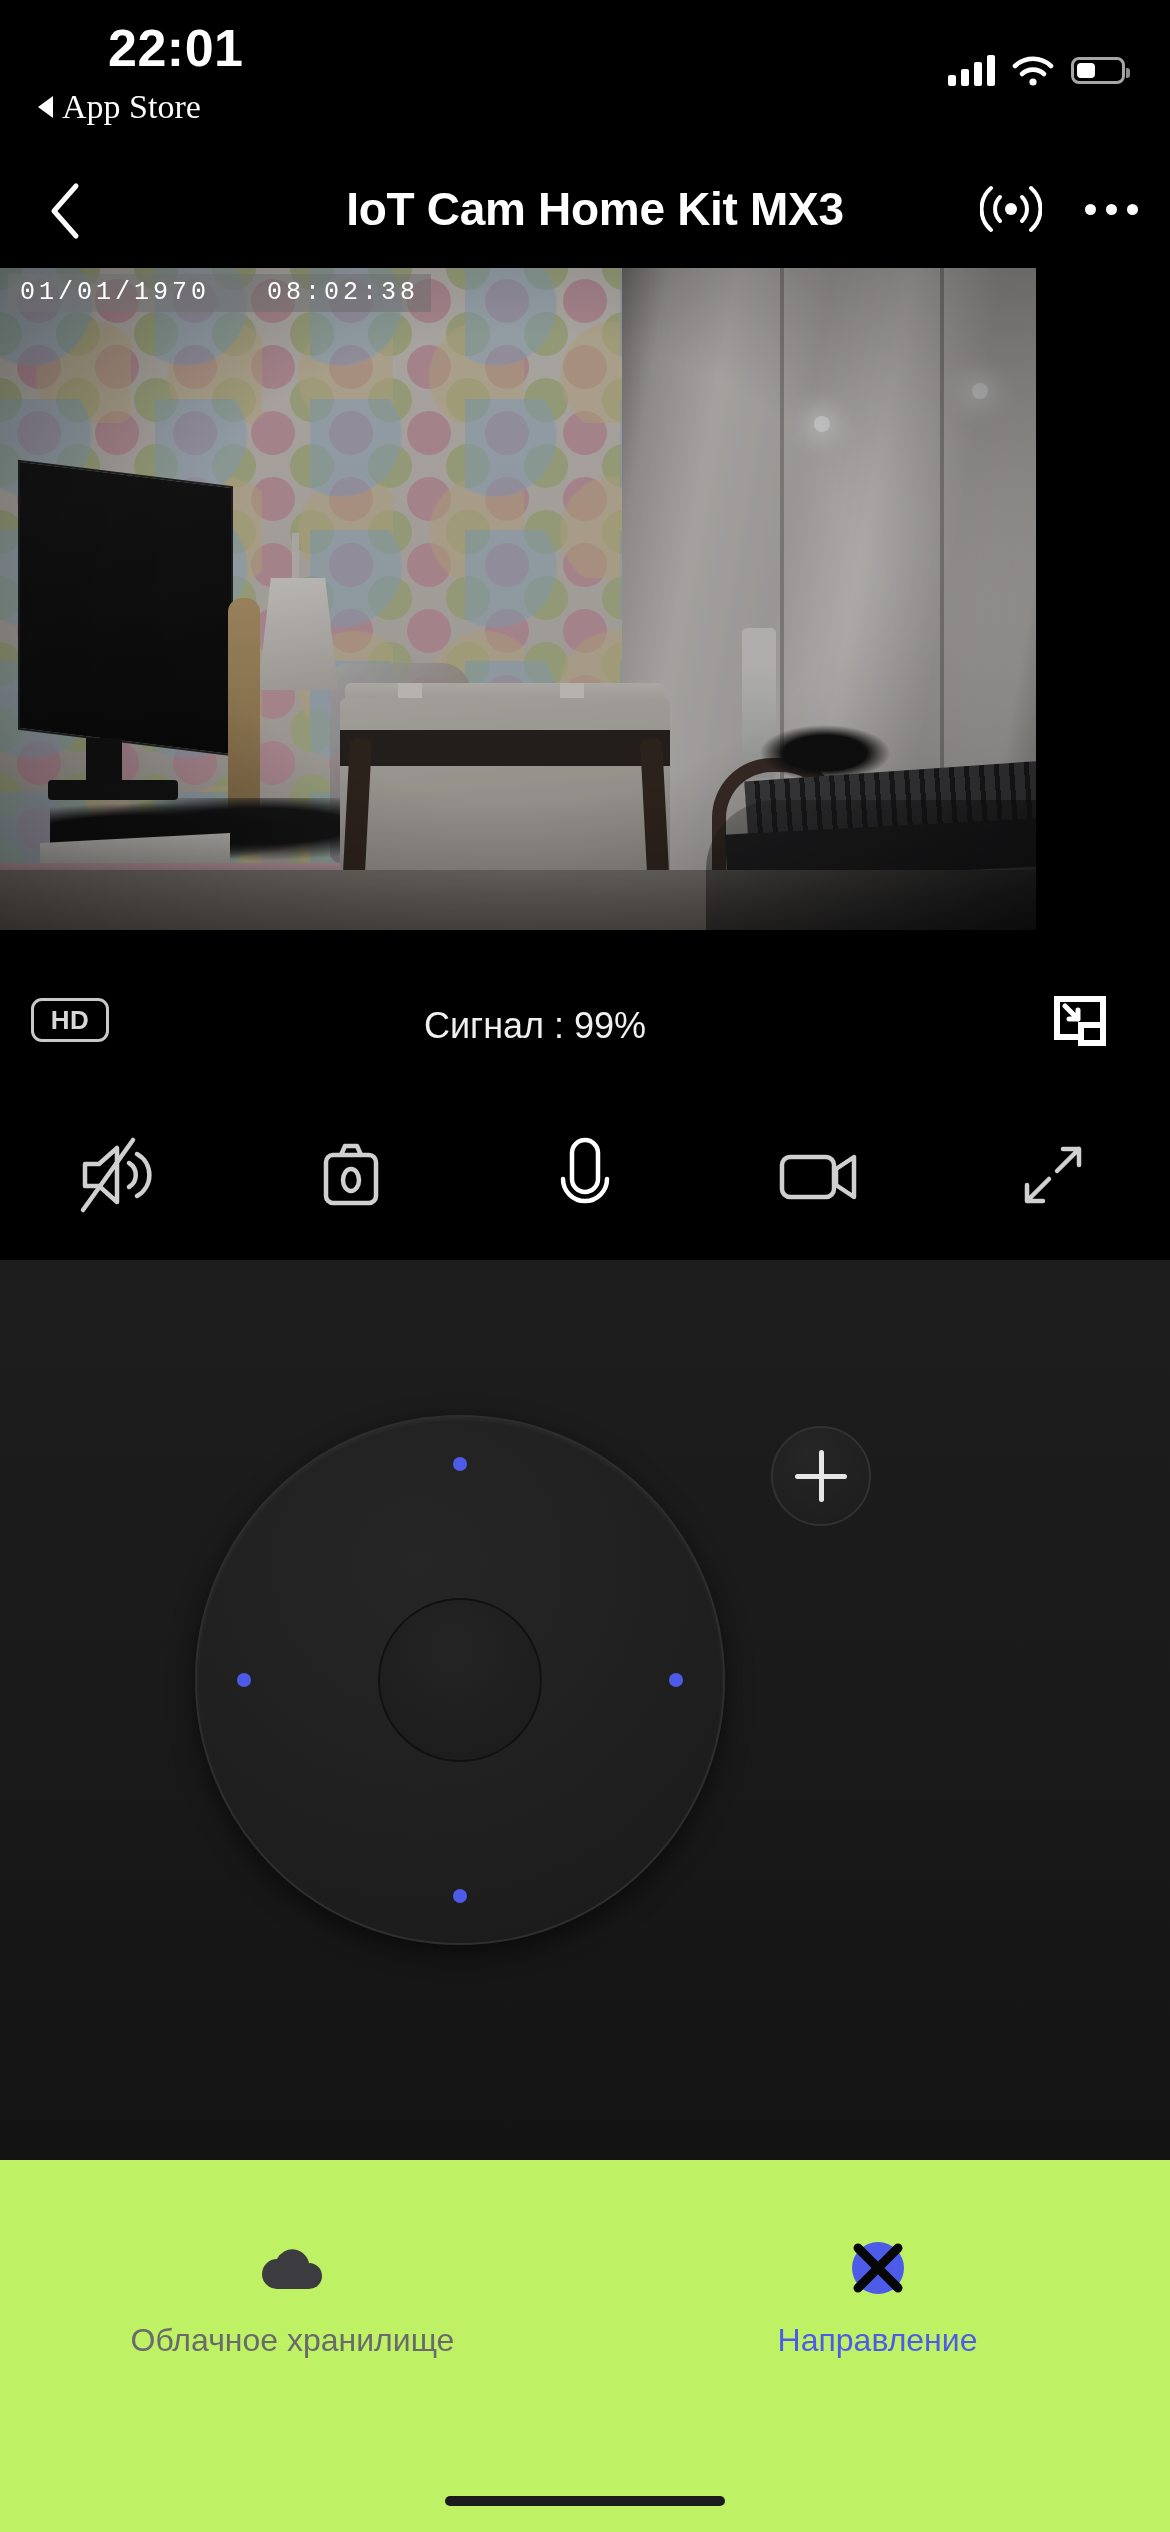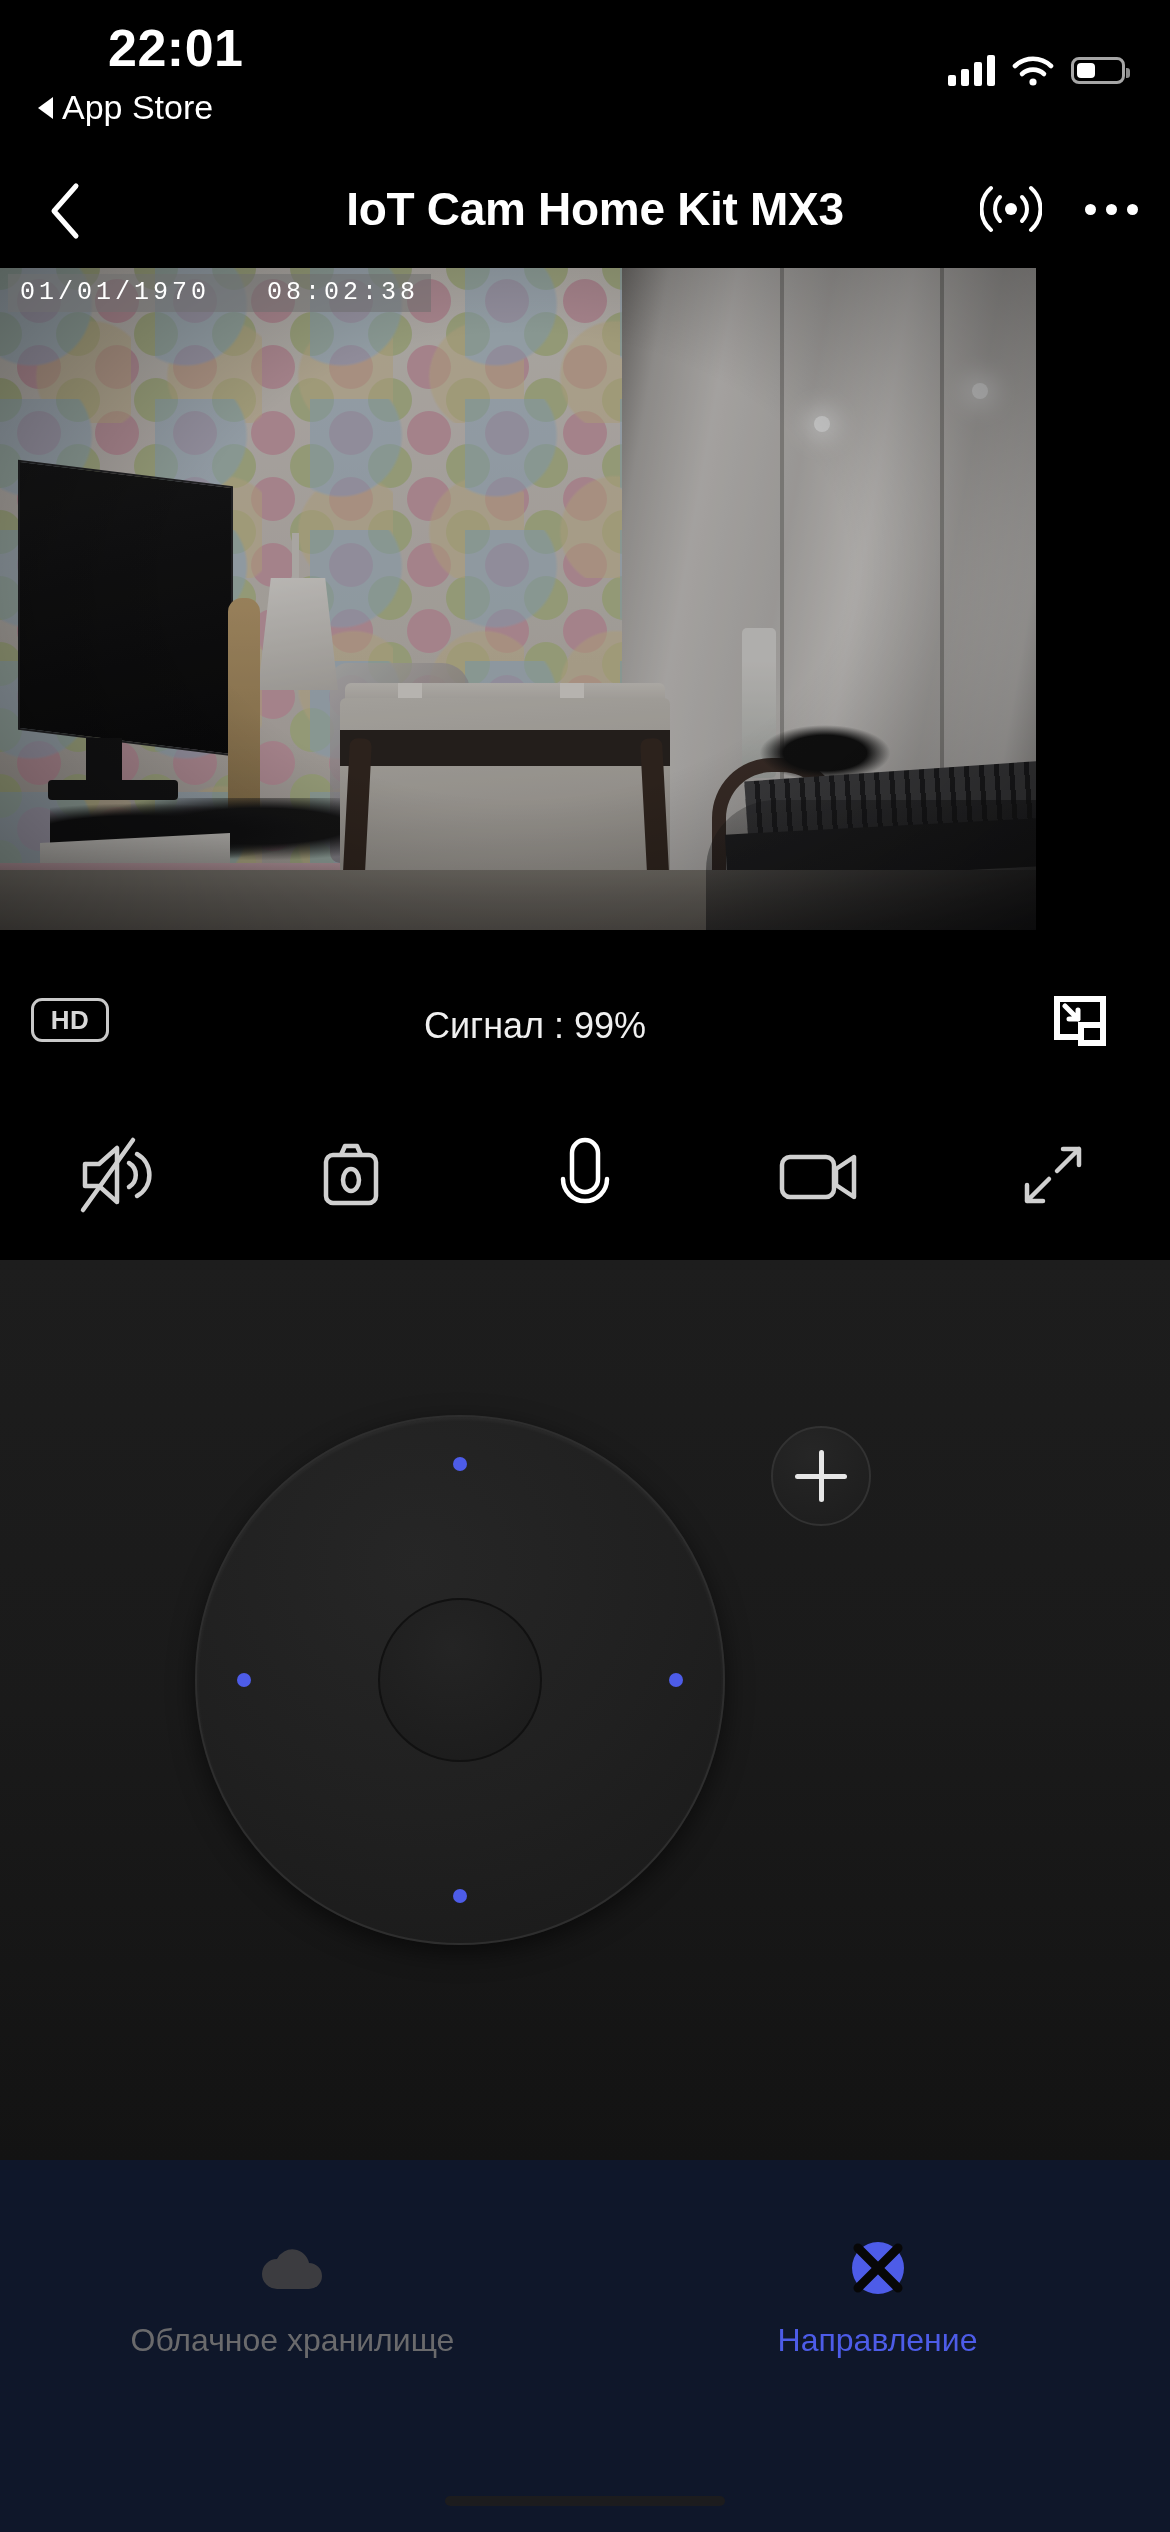--- a/index.html
+++ b/index.html
@@ -13,21 +13,21 @@
 
   
   .statusbar { position:absolute; top:0; left:0; width:1170px; height:100px; }
   .sb-time {
     position:absolute; left:108px; top:18px;
     color:#fff; font-size:52px; font-weight:600; letter-spacing:0.5px;
   }
   .sb-back {
     position:absolute; left:38px; top:88px;
     color:#fff; font-size:34px; font-weight:500;
-    display:flex; align-items:center; gap:9px;
+    display:flex; align-items:center; gap:9px;font-family:Liberation Serif, serif;
   }
   .sb-back .tri {
     width:0; height:0;
     border-top:11px solid transparent;
     border-bottom:11px solid transparent;
     border-right:15px solid #fff;
     display:inline-block;
   }
   .sb-right {
     position:absolute; right:45px; top:46px;
@@ -226,21 +226,21 @@
     border-radius:50%; background:radial-gradient(circle at 40% 28%,#262626,#1c1c1c);
     border:2px solid #323232;
     display:flex; align-items:center; justify-content:center;
   }
   .plus-h { position:absolute; width:52px; height:5px; background:#e6e6e6; border-radius:3px; }
   .plus-v { position:absolute; width:5px; height:52px; background:#e6e6e6; border-radius:3px; }
 
   
   .tabbar {
     position:absolute; bottom:0; left:0; width:1170px; height:372px;
-    background:#0f172a; display:flex; align-items:flex-start; padding-top:76px;
+    background:#bef264; display:flex; align-items:flex-start; padding-top:76px;
   }
   .tab { flex:1; display:flex; flex-direction:column; align-items:center; gap:22px; }
   .tab-icon { width:70px; height:64px; display:flex; align-items:center; justify-content:center; }
   .tab-label { font-size:32px; color:#6a6a6c; }
   .tab.active .tab-label { color:#4d5ce8; }
   .home-indicator {
     position:absolute; bottom:26px; left:50%; transform:translateX(-50%);
     width:280px; height:10px; border-radius:6px; background:#1c1c1e;
   }
 </style>

